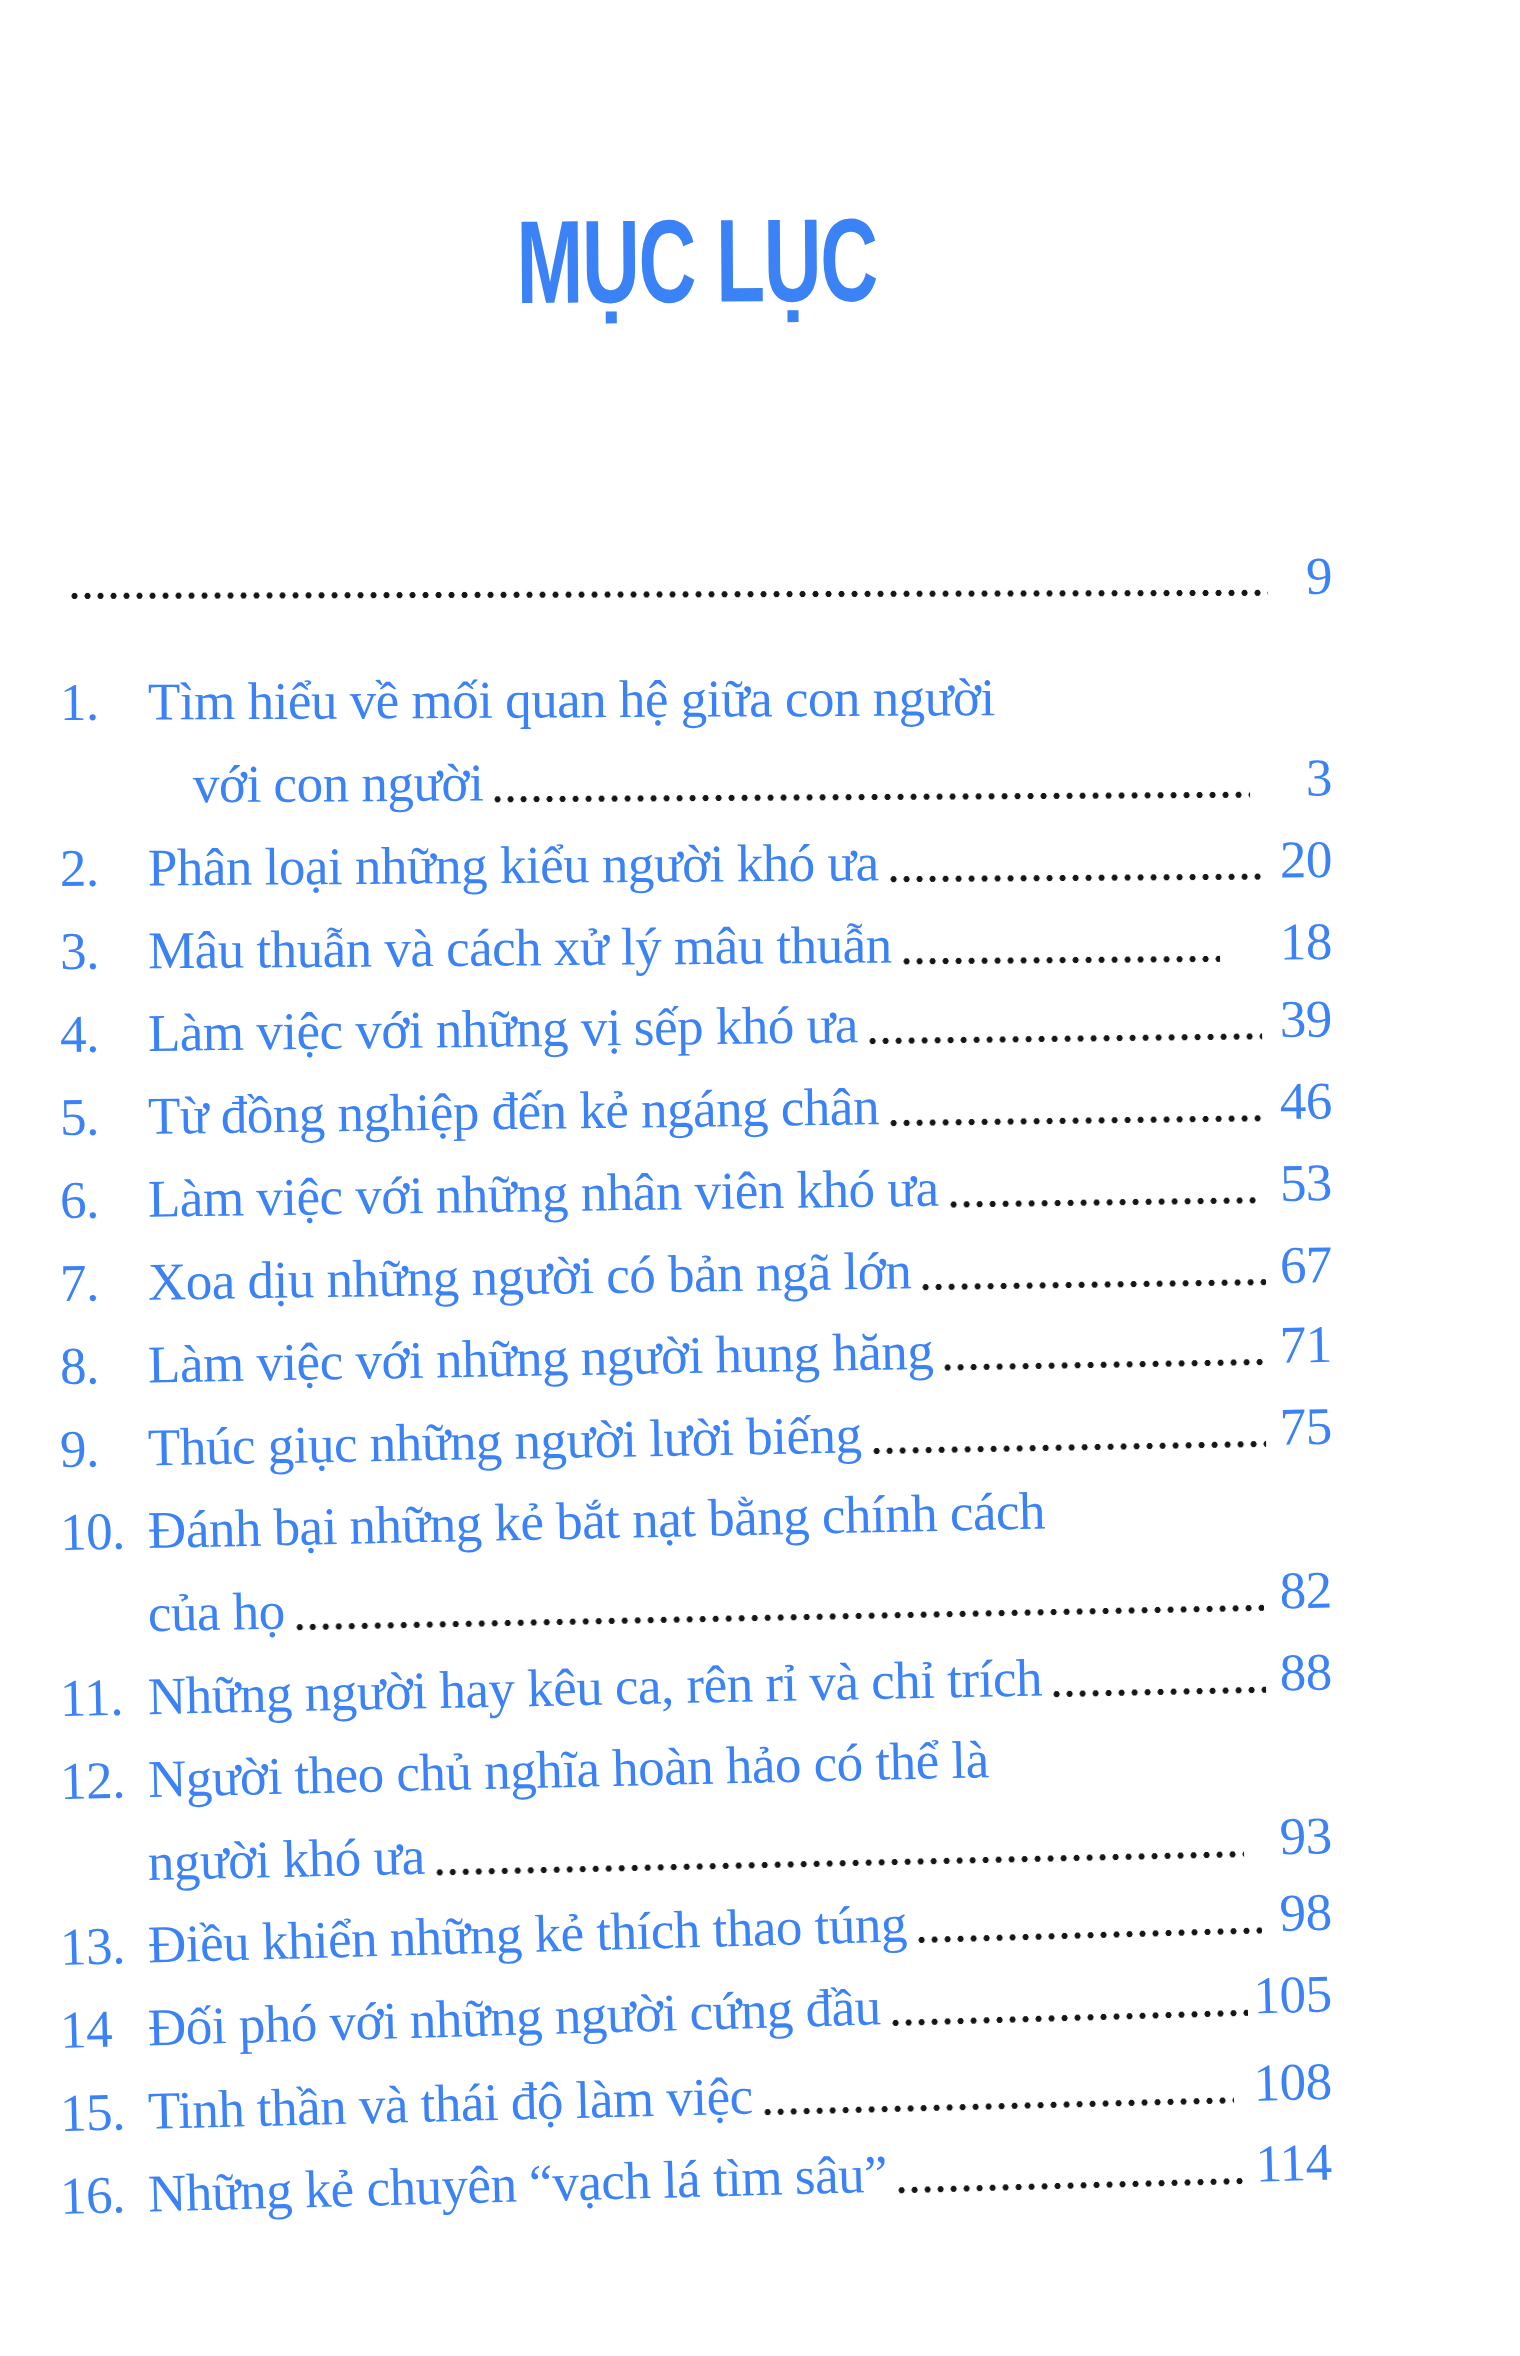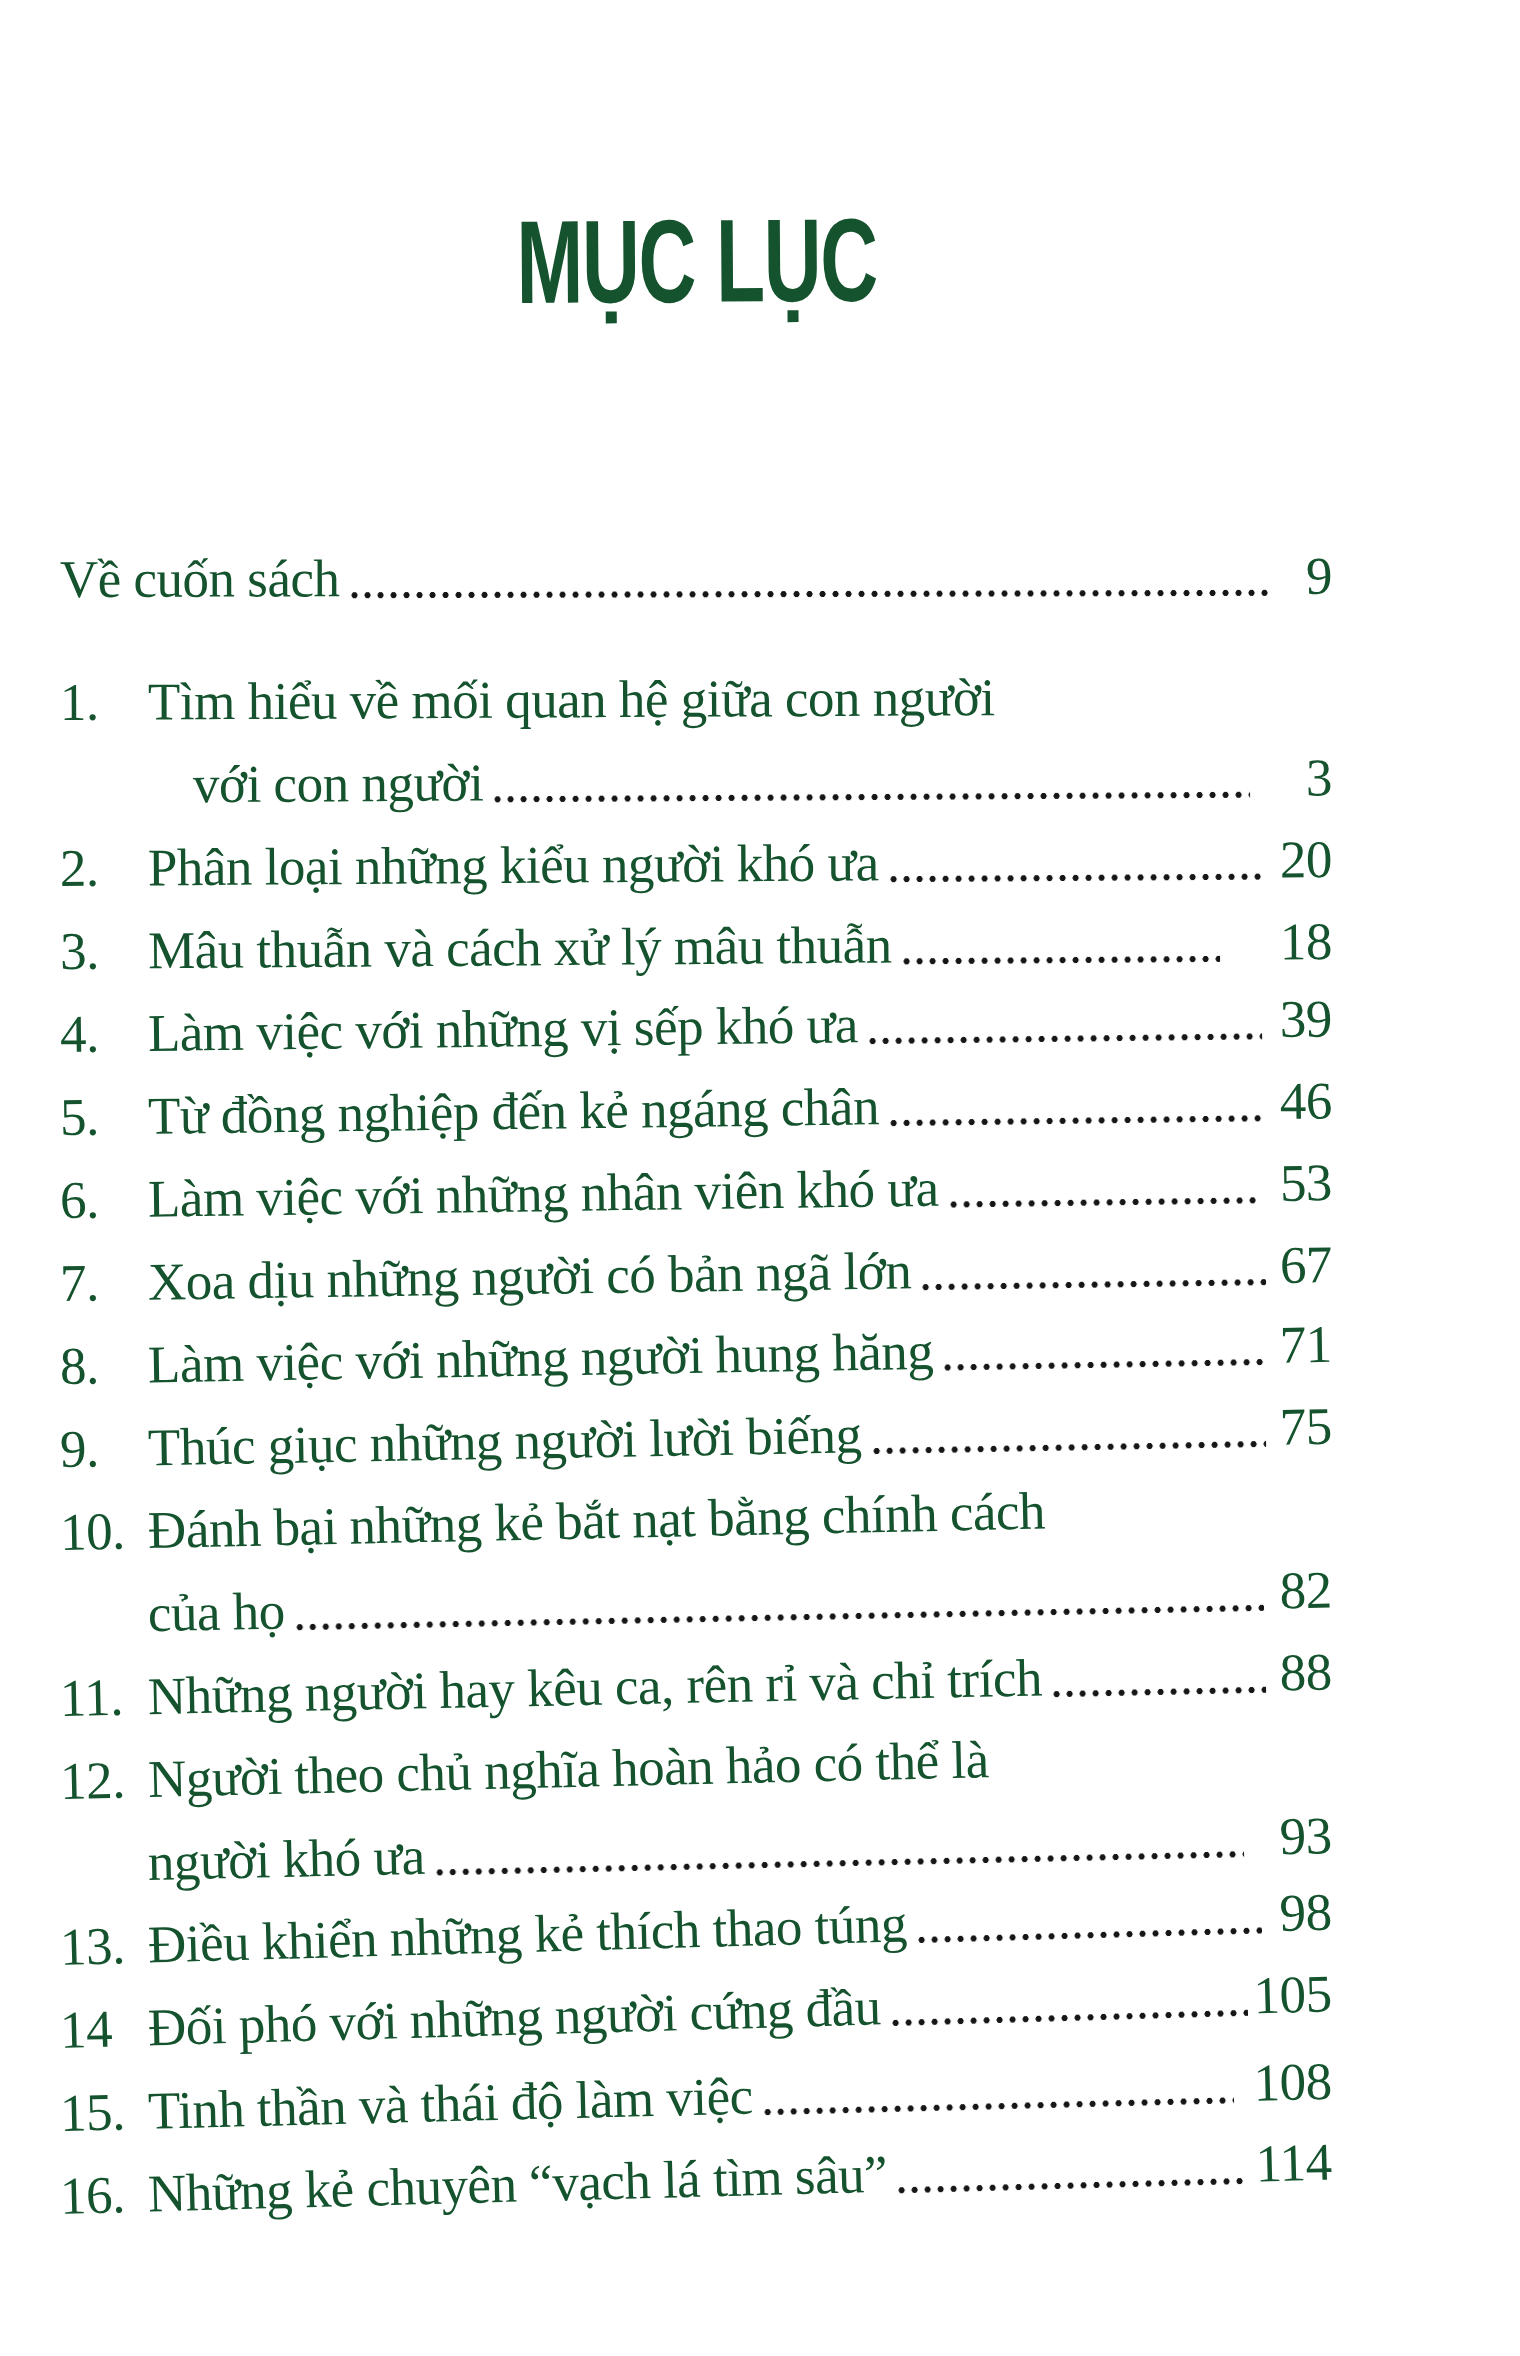--- a/index.html
+++ b/index.html
@@ -2,21 +2,21 @@
 <html><head>
 <meta charset="utf-8">
 <style>
   html,body{margin:0;padding:0;background:#ffffff;}
   .page{
     position:relative;
     width:1520px;height:2356px;
     background:#ffffff;
     overflow:hidden;
     font-family:"Liberation Serif","DejaVu Serif",serif;
-    color:#14532d;
+    color:#3b82f6;
   }
   .title{
     position:absolute;
     left:516px;top:196px;
     font-family:"Liberation Sans","DejaVu Sans",sans-serif;
     font-weight:bold;
     font-size:118px;
     line-height:1.12;
     letter-spacing:-2px;
     white-space:nowrap;
@@ -53,21 +53,20 @@
 </head>
 <body>
 
 <div class="page">
 
   <div class="title">MỤC LỤC</div>
 
   <div class="toc">
 
     <div class="row" style="--r:-0.15deg">
-      <span class="txt">Về cuốn sách</span>
       <span class="leader" style="margin-right:4px"></span>
       <span class="pg">9</span>
     </div>
 
     <div class="row m40" style="--r:-0.3deg">
       <span class="num">1.</span>
       <span class="txt">Tìm hiểu về mối quan hệ giữa con người</span>
     </div>
     <div class="row" style="--r:-0.35deg">
       <span class="num"></span>

